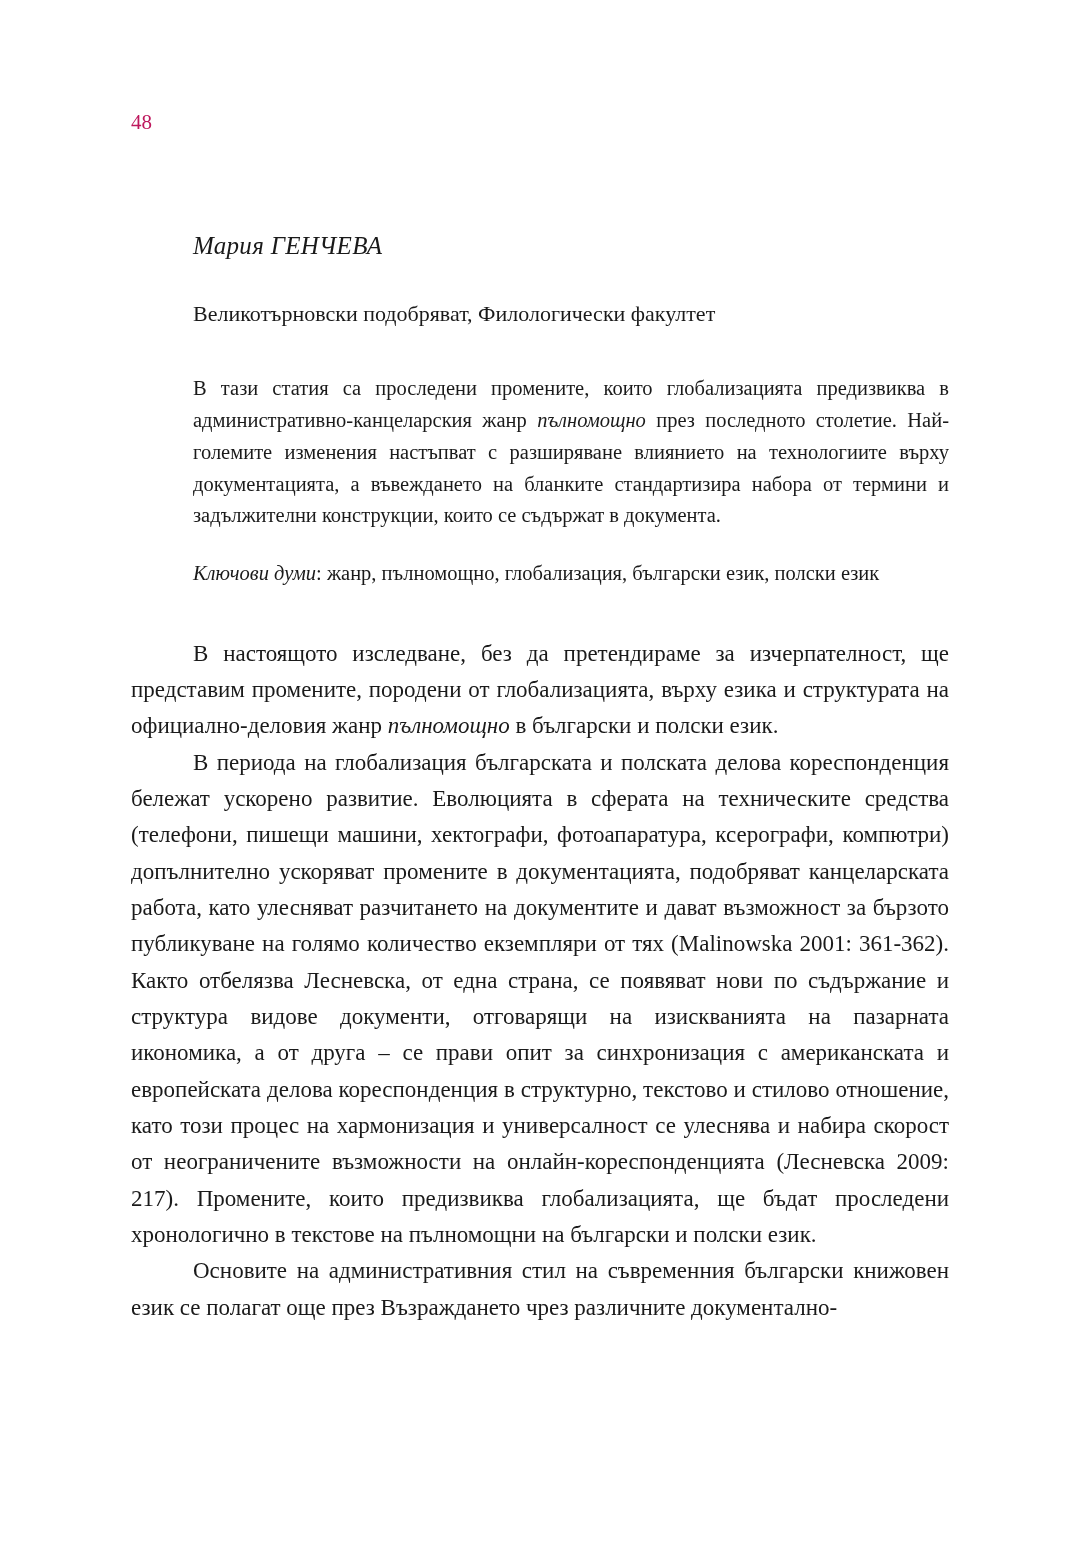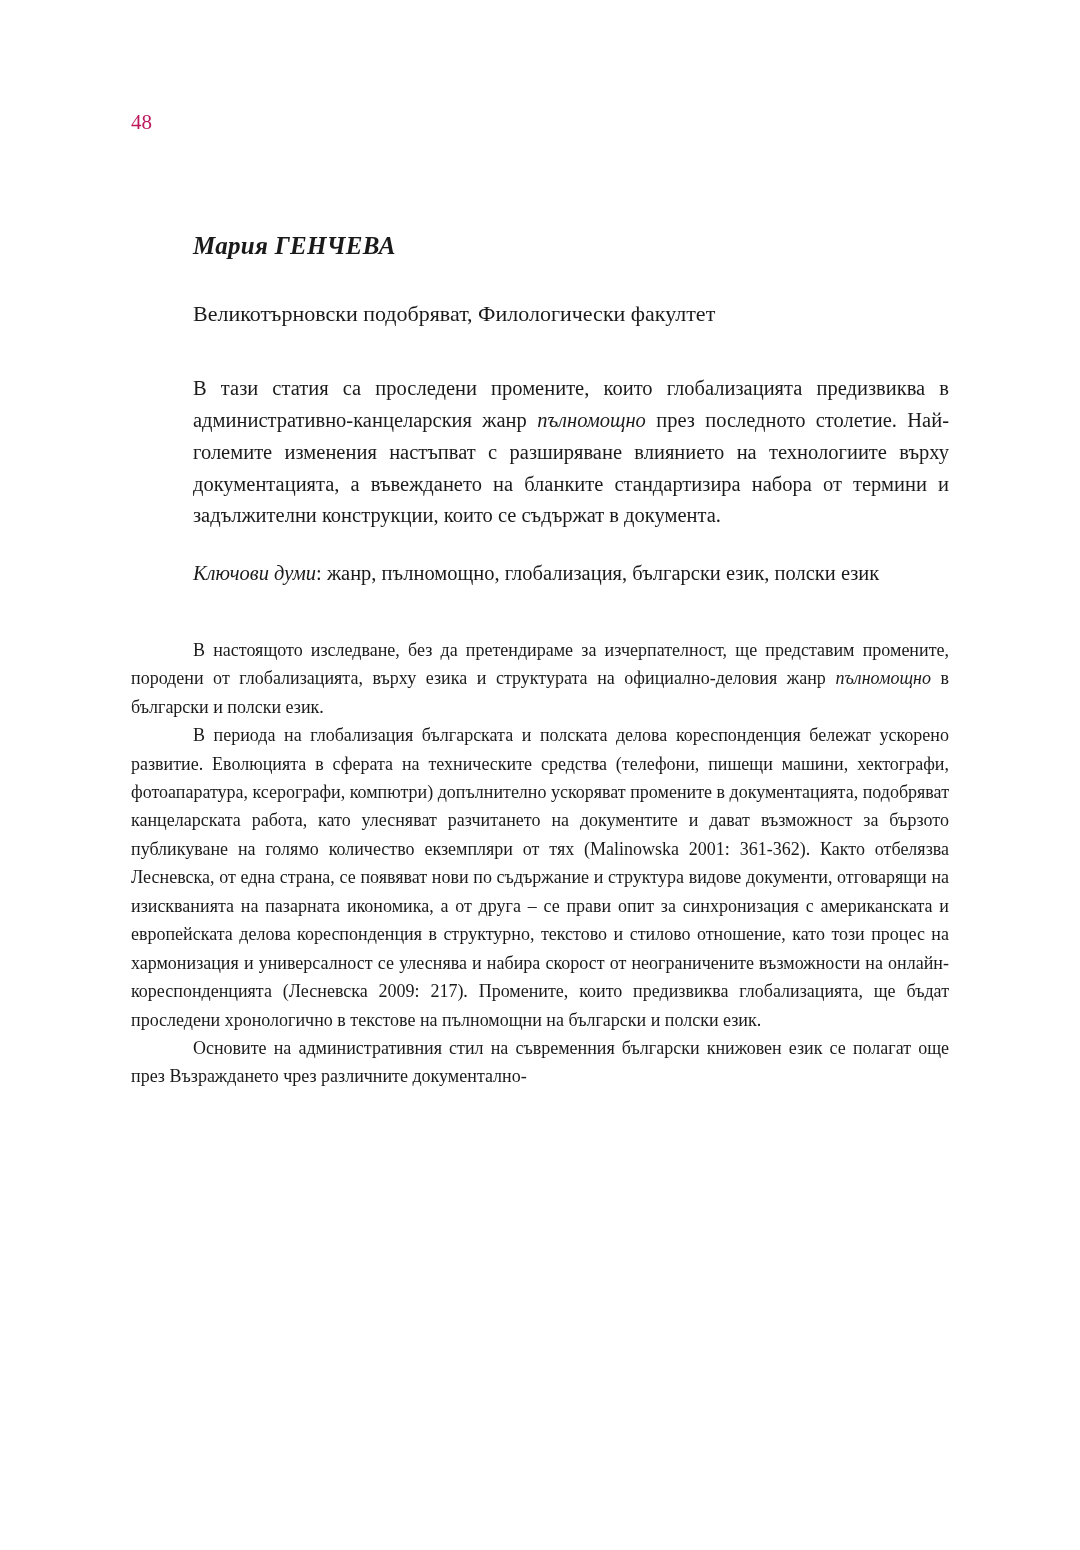--- a/index.html
+++ b/index.html
@@ -31,21 +31,20 @@
     position: absolute;
     left: 131px;
     top: 232px;
     width: 818px;
   }
   .author {
     font-style: italic;
     font-size: 25px;
     letter-spacing: 0.3px;
     margin: 0 0 38px 62px;
-    font-weight: bold;
   }
   .affiliation {
     font-size: 22px;
     line-height: 1.42;
     margin: 0 0 44px 62px;
   }
   .affiliation div {
     white-space: nowrap;
   }
   .title {
@@ -70,21 +69,21 @@
     margin: 12px 0 46px 62px;
     width: 756px;
     font-size: 20.5px;
     line-height: 1.55;
   }
   .keywords .kw-label {
     font-style: italic;
   }
   .body-text p {
     margin: 0;
-    font-size: 18px;
+    font-size: 23px;
     line-height: 1.58;
     text-align: justify;
     text-justify: inter-word;
     text-indent: 62px;
     hyphens: manual;
   }
   .body-text p:last-child {
     text-align: justify;
   }
   .ital {

